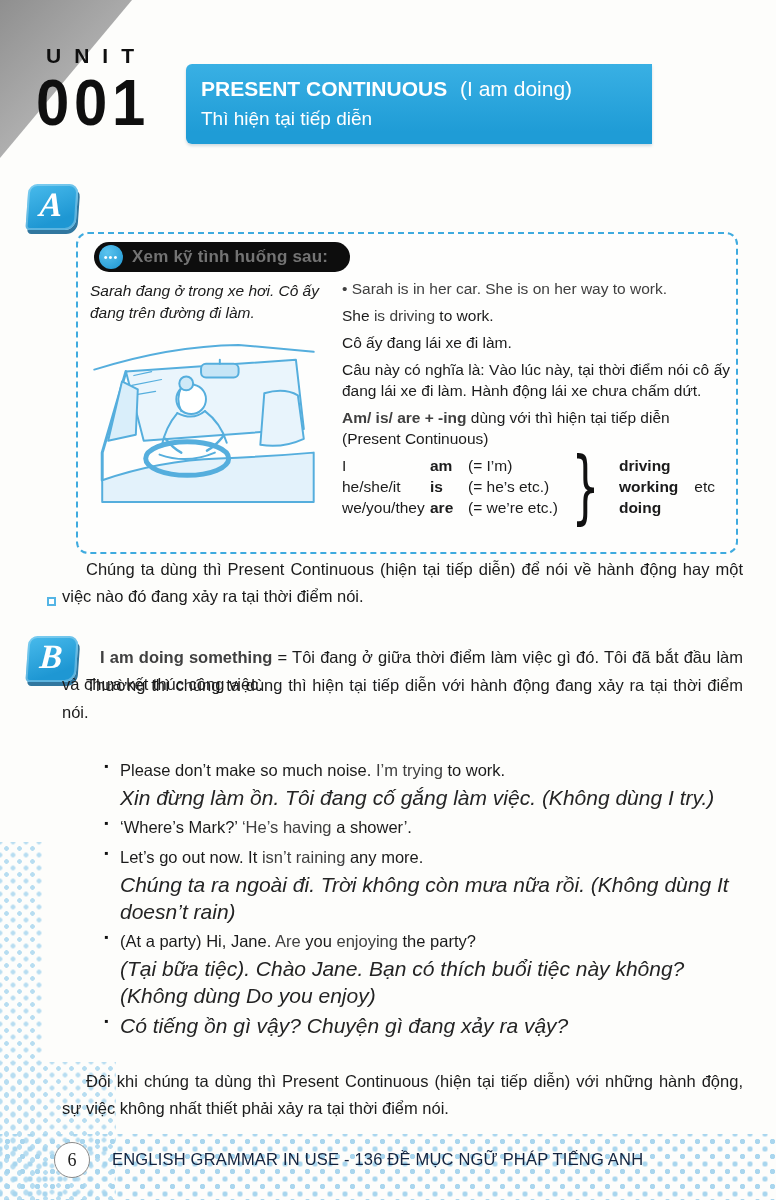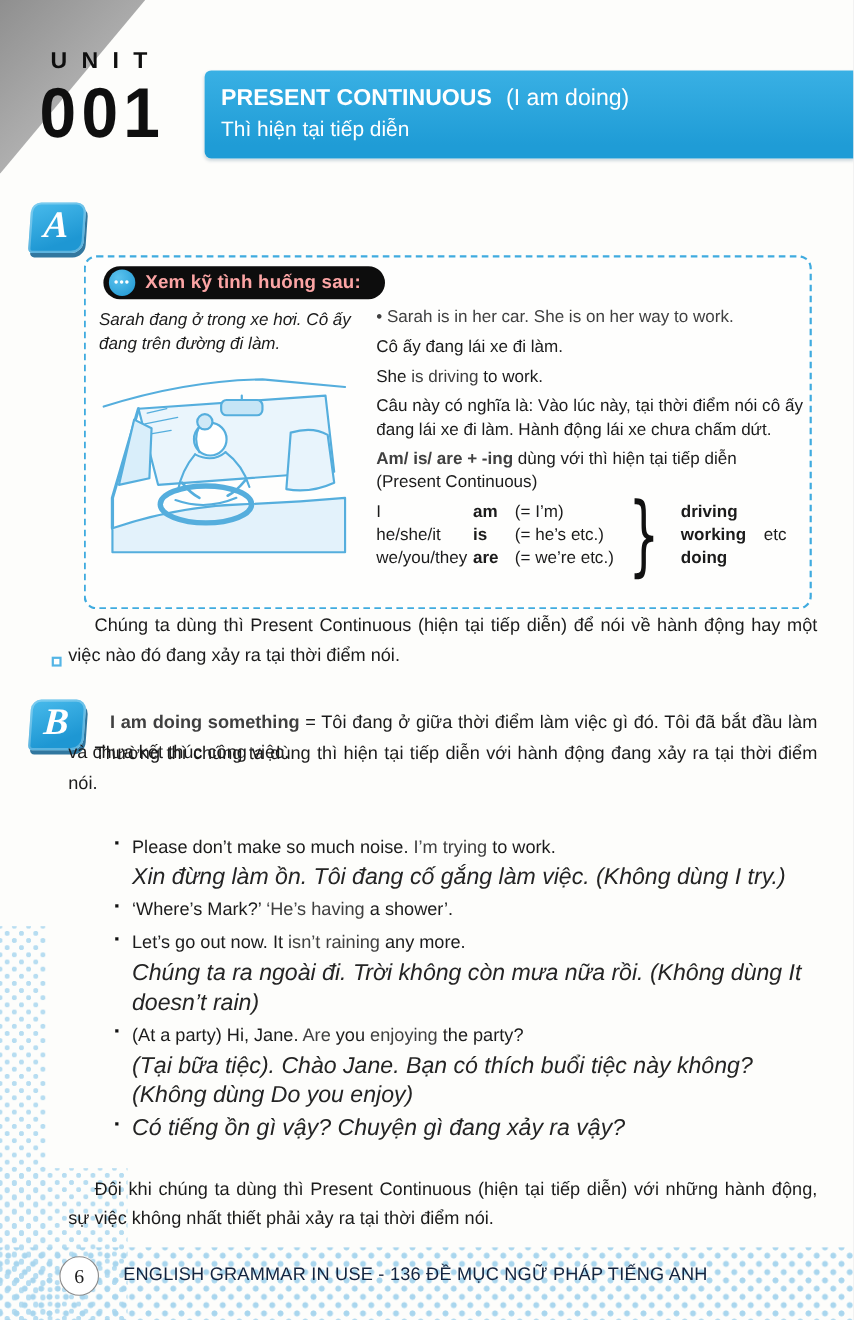--- a/index.html
+++ b/index.html
@@ -32,21 +32,21 @@
     background-size:15px 15px; background-position:0 0,7.5px 7.5px;
   }
   .mini-square{ position:absolute; left:47px; top:597px; width:9px; height:9px;
     border:2px solid #54b5e5; background:#fff; }
   
   .unit-label{ position:absolute; top:44px; left:46px; font-size:21px; font-weight:700;
     letter-spacing:13px; color:#0f0f0f; }
   .unit-number{ position:absolute; top:66px; left:36px; font-size:63px; font-weight:800;
     letter-spacing:5px; color:#0f0f0f; transform:scale(.95,1.02); transform-origin:left top; }
   .banner{
-    position:absolute; left:186px; top:64px; width:590px; height:80px;
+    position:absolute; left:186px; top:64px; width:466px; height:80px;
     background:linear-gradient(180deg,#39b0e4 0%, #1f9cd6 85%);
     border-radius:6px 0 0 6px; color:#fff; padding:13px 10px 0 15px;
     box-shadow:0 2px 3px rgba(0,60,100,.18);
   }
   .banner-l1{ font-size:21px; white-space:nowrap; }
   .banner-l1 .main{ font-weight:700; }
   .banner-l1 .sub{ font-weight:400; margin-left:7px; }
   .banner-l2{ font-size:19px; margin-top:7px; }
   
   .badge{
@@ -63,21 +63,21 @@
   .boxA{
     position:absolute; left:76px; top:232px; width:662px; height:322px;
     border:2px dashed #3fabdf; border-radius:12px; padding:8px 12px; background:#fefefd;
   }
   .pill{ display:inline-flex; align-items:center; gap:9px; background:#0d0d0d;
     border-radius:17px; padding:3px 22px 3px 5px; margin-left:4px; }
   .pill-icon{ width:24px; height:24px; border-radius:50%; flex:0 0 24px;
     background:radial-gradient(circle at 35% 30%, #5cc4ef, #1c94d0);
     color:#fff; font-size:11px; letter-spacing:1px;
     display:flex; align-items:center; justify-content:center; }
-  .pill-text{ color:#fca5a5; font-weight:700; font-size:17px; letter-spacing:.2px; }
+  .pill-text{ color:#737373; font-weight:700; font-size:17px; letter-spacing:.2px; }
   .boxA-left{ position:absolute; left:12px; top:46px; width:240px; }
   .vi-italic{ font-style:italic; font-size:15.5px; line-height:22px; }
   .car{ margin-top:12px; width:228px; height:168px; display:block; }
   .boxA-right{ position:absolute; left:264px; top:44px; width:388px;
     font-size:15.5px; line-height:21px; }
   .boxA-right p{ margin:0 0 6px 0; }
   .blue{ color:#404040; }
   .bold{ font-weight:700; }
   .just{ text-align:justify; }
   
@@ -169,22 +169,22 @@
           <path d="M88,78 Q76,92 72,112 M116,76 Q132,88 138,108"></path>
           <path d="M88,78 Q104,86 116,76"></path>
           <path d="M76,104 Q84,114 92,118 M134,102 Q126,112 118,116" stroke-width="2.5"></path>
           <path d="M176,58 q20,-6 34,2 l6,44 q-22,10 -44,6 Z" fill="#e8f4fc"></path>
         </g>
       </svg>
     </div>
 
     <div class="boxA-right">
       <p class="blue">• Sarah is in her car. She is on her way to work.</p>
+      <p><span>She </span><span class="blue">is driving</span><span> to work.</span></p>
       <p>Cô ấy đang lái xe đi làm.</p>
-      <p><span>She </span><span class="blue">is driving</span><span> to work.</span></p>
       <p class="just">Câu này có nghĩa là: Vào lúc này, tại thời điểm nói cô ấy đang lái xe đi làm. Hành động lái xe chưa chấm dứt.</p>
       <p><span class="blue bold">Am/ is/ are + -ing</span><span> dùng với thì hiện tại tiếp diễn (Present Continuous)</span></p>
 
       <div class="conj">
         <div class="conj-left">
           <div class="crow">
             <span class="pron">I</span>
             <span class="verb">am</span>
             <span class="note">(= I’m)</span>
           </div>

